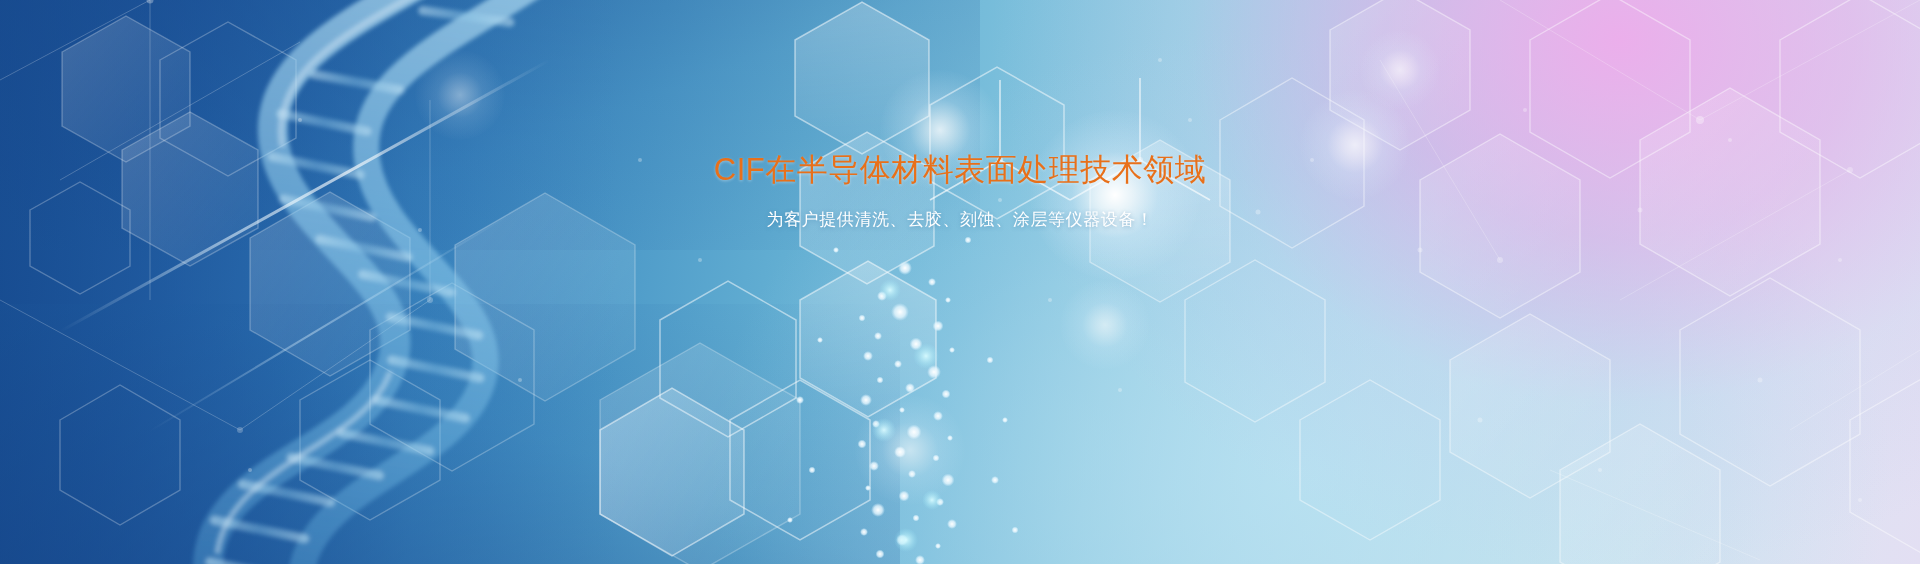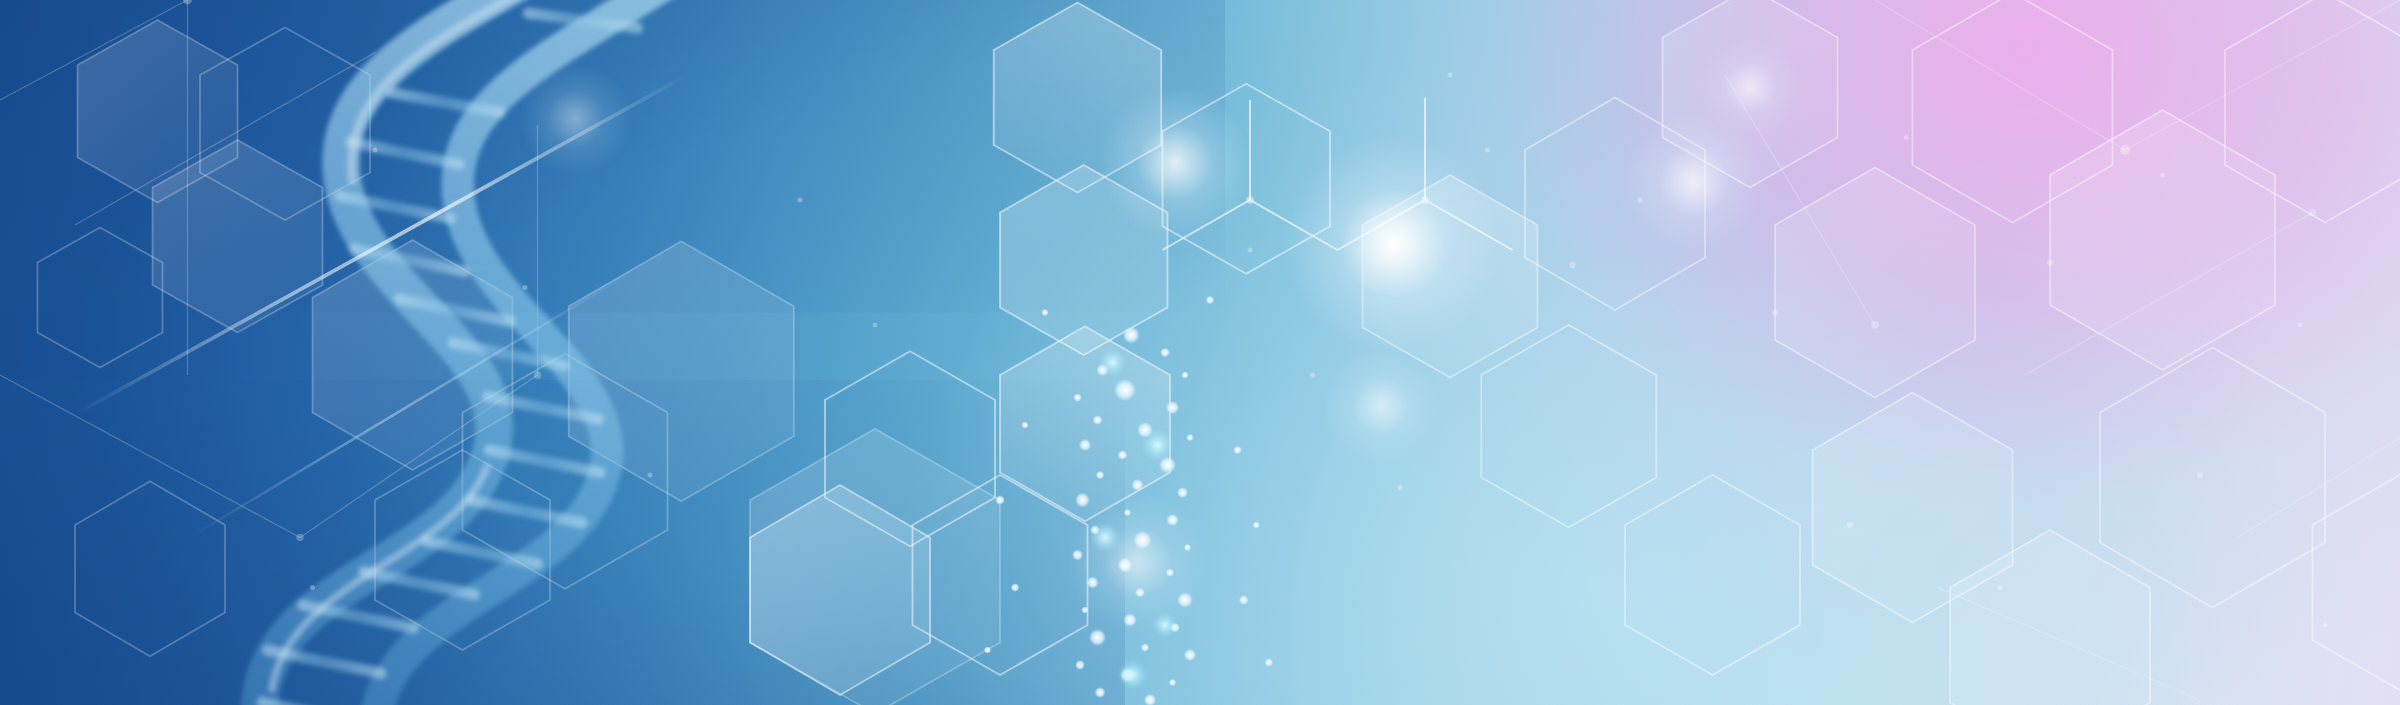--- a/index.html
+++ b/index.html
@@ -375,14 +375,18 @@
   </div>
 
   <div class="glow" style="left:1030px;top:110px;width:170px;height:170px;"></div>
   <div class="glow" style="left:880px;top:70px;width:120px;height:120px;opacity:.78;"></div>
   <div class="glow" style="left:1300px;top:90px;width:110px;height:110px;opacity:.70;"></div>
   <div class="glow" style="left:1360px;top:30px;width:80px;height:80px;opacity:.60;"></div>
   <div class="glow" style="left:1060px;top:280px;width:90px;height:90px;opacity:.55;"></div>
   <div class="glow" style="left:855px;top:395px;width:110px;height:110px;opacity:.55;"></div>
   <div class="glow" style="left:415px;top:50px;width:90px;height:90px;opacity:.40;"></div>
 
+  <div class="textblock">
+    <div class="headline">CIF在半导体材料表面处理技术领域</div>
+    <div class="subline">为客户提供清洗、去胶、刻蚀、涂层等仪器设备！</div>
+  </div>
 
 </div>
 
 </body></html>

